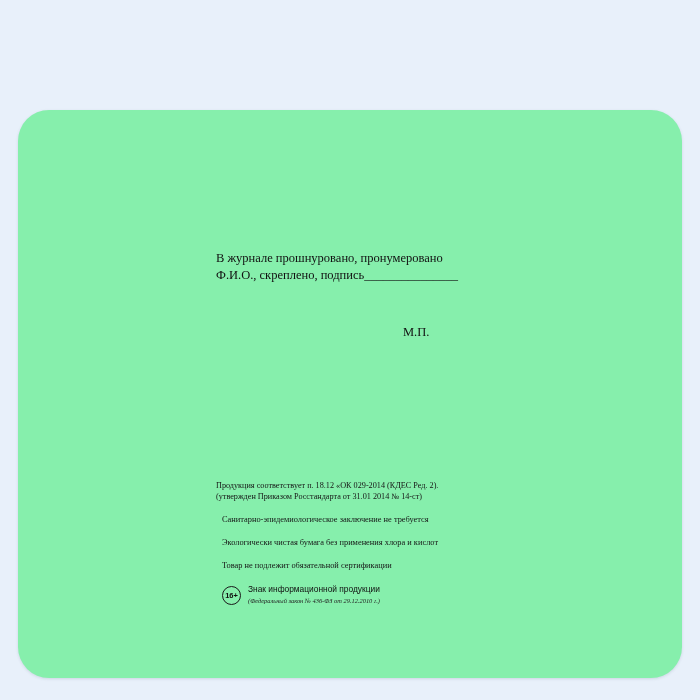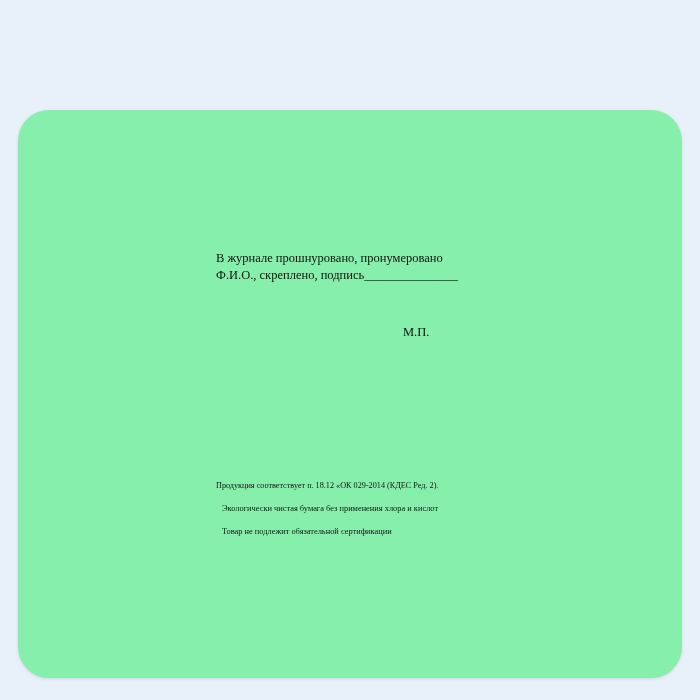--- a/index.html
+++ b/index.html
@@ -113,20 +113,29 @@
 
     <div class="block-upper">
       <div class="ln">В журнале прошнуровано, пронумеровано</div>
       <div class="ln">Ф.И.О., скреплено, подпись_______________</div>
     </div>
 
     <div class="mp">М.П.</div>
 
     <div class="block-lower">
       <div class="lw-1">Продукция соответствует п. 18.12 «ОК 029-2014 (КДЕС Ред. 2).</div>
+      <div class="lw-1 ital">(утвержден Приказом Росстандарта от 31.01 2014 № 14-ст)</div>
 
+      <div class="lw-line">Санитарно-эпидемиологическое заключение не требуется</div>
       <div class="lw-line">Экологически чистая бумага без применения хлора и кислот</div>
       <div class="lw-line">Товар не подлежит обязательной сертификации</div>
 
+      <div class="mark-row">
+        <div class="age-badge">16+</div>
+        <div class="mark-text">
+          <div class="mark-title">Знак информационной продукции</div>
+          <div class="mark-sub">(Федеральный закон № 436-ФЗ от 29.12.2010 г.)</div>
+        </div>
+      </div>
     </div>
 
   </div>
 </div>
 
 </body></html>

